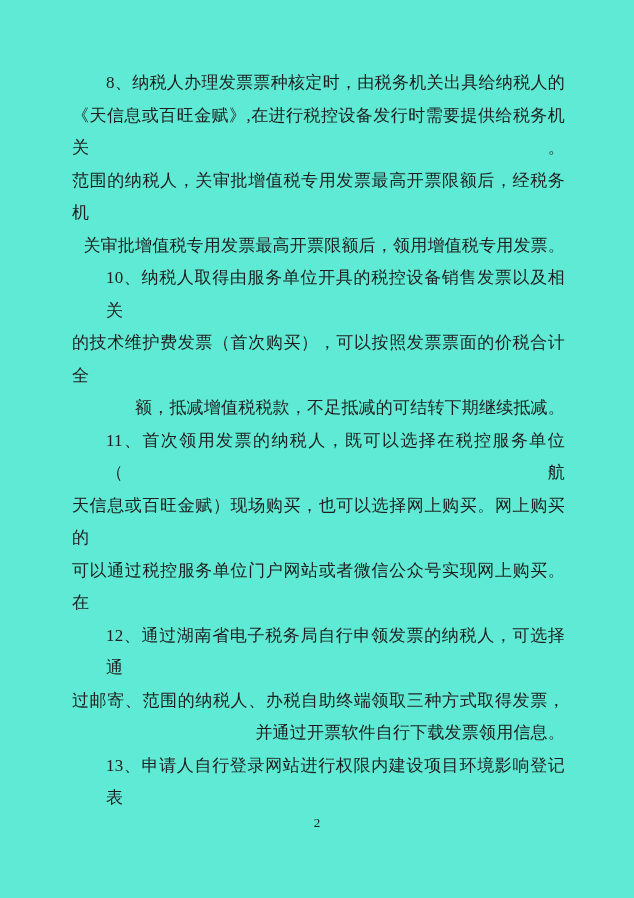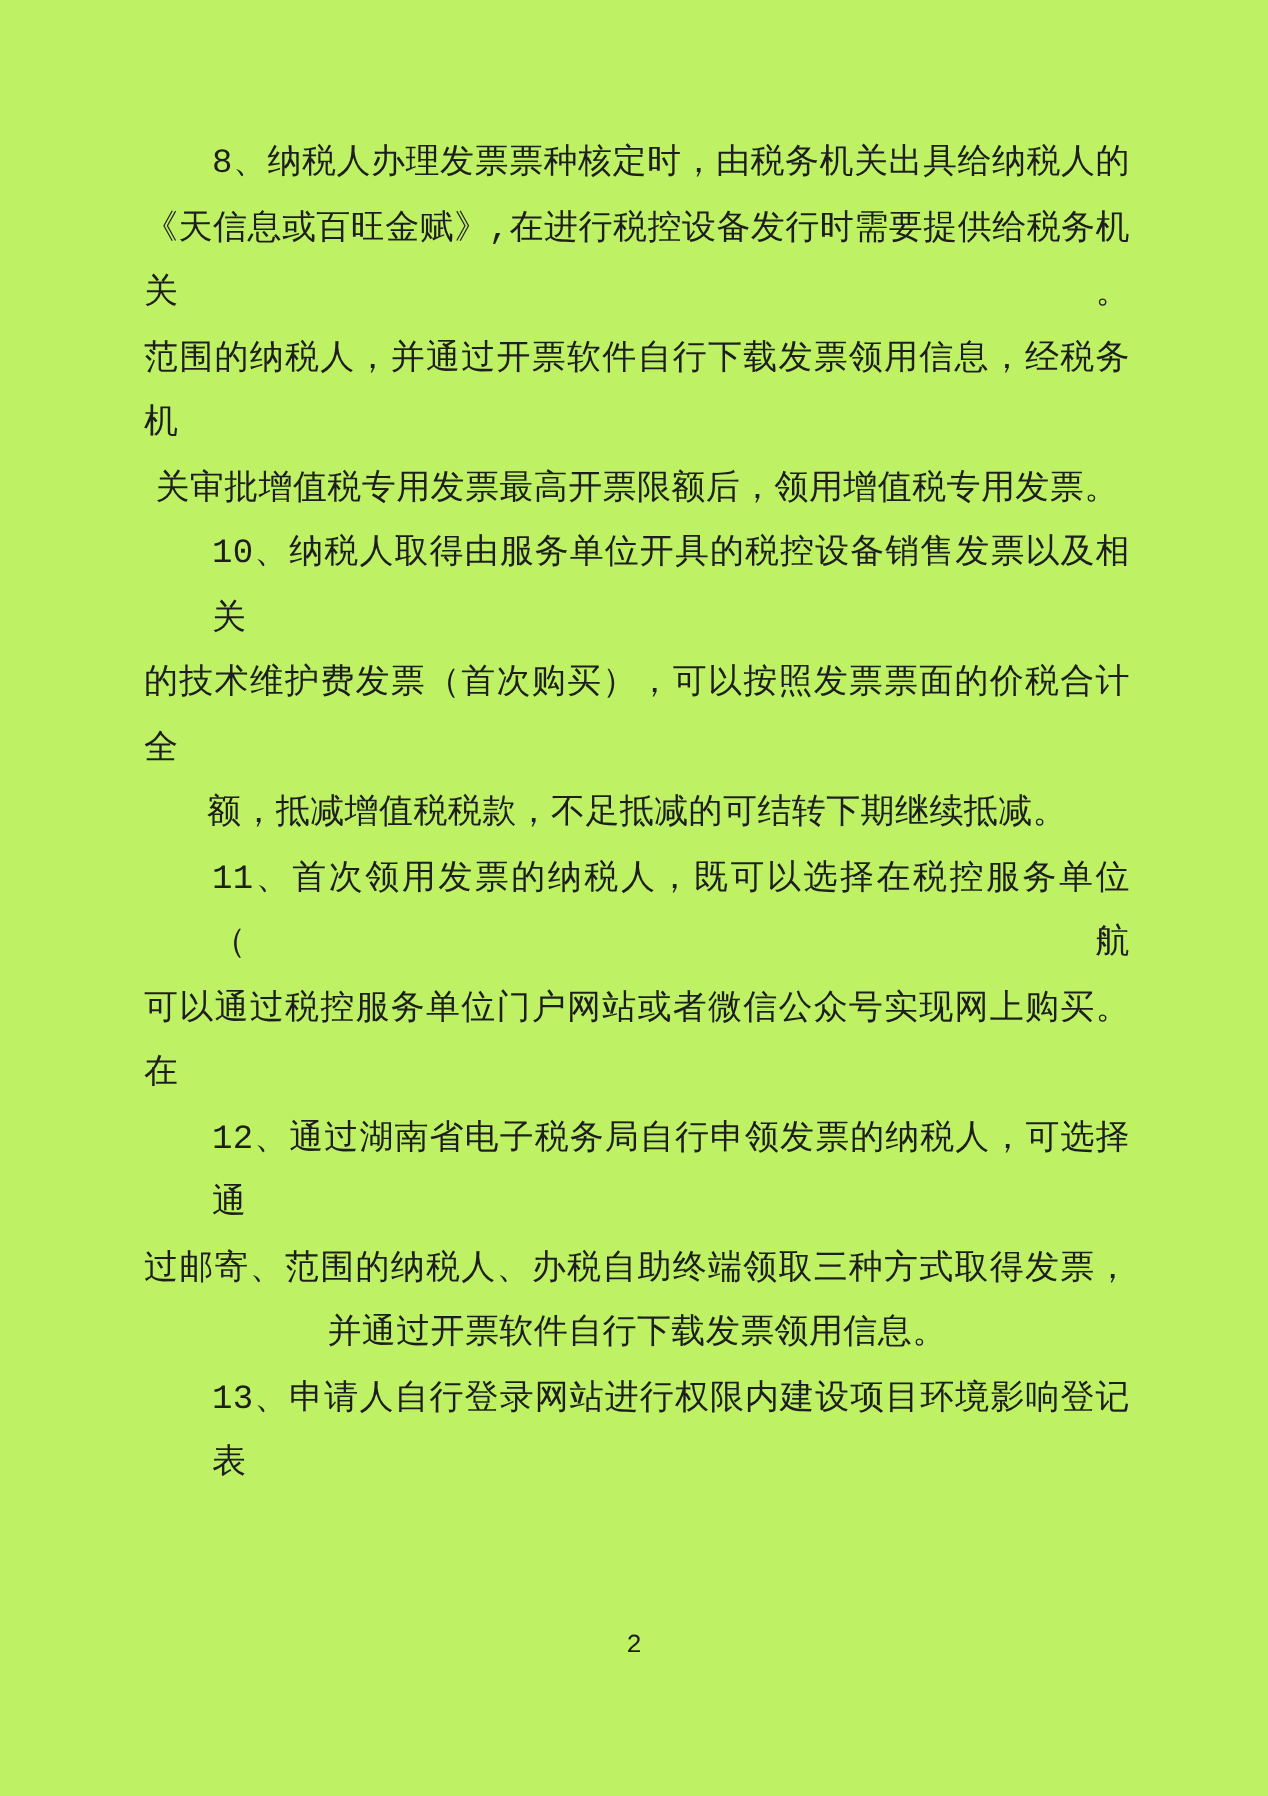--- a/index.html
+++ b/index.html
@@ -4,38 +4,38 @@
 <style>
   html, body {
     margin: 0;
     padding: 0;
     background: #ffffff;
   }
   .page {
     position: relative;
     width: 634px;
     height: 898px;
-    background: #bef264;
+    background: #5eead4;
     overflow: hidden;
-    font-family: Liberation Mono, monospace;
+    font-family: Liberation Serif, serif;
     color: #1e1e1e;
   }
   .doc {
     position: absolute;
     left: 72px;
     top: 67px;
     width: 493px;
     font-size: 17px;
     line-height: 32.5px;
     letter-spacing: 0.2px;
     white-space: normal;
   }
   .line {
     width: 100%;
-    text-align: center;
+    text-align: right;
     overflow: visible;
   }
   
   .ind { padding-left: 34px; box-sizing: border-box; }
   
   .jf {
     text-align: justify;
     text-align-last: justify;
     text-justify: inter-character;
   }
@@ -49,26 +49,27 @@
     color: #1e1e1e;
   }
 </style>
 </head>
 <body>
 
 <div class="page">
   <div class="doc">
     <div class="line ind jf">8、纳税人办理发票票种核定时，由税务机关出具给纳税人的</div>
     <div class="line jf">《天信息或百旺金赋》,在进行税控设备发行时需要提供给税务机关。</div>
-    <div class="line jf">范围的纳税人，并通过开票软件自行下载发票领用信息，经税务机</div>
+    <div class="line jf">范围的纳税人，关审批增值税专用发票最高开票限额后，经税务机</div>
     <div class="line">关审批增值税专用发票最高开票限额后，领用增值税专用发票。</div>
     <div class="line ind jf">10、纳税人取得由服务单位开具的税控设备销售发票以及相关</div>
     <div class="line jf">的技术维护费发票（首次购买），可以按照发票票面的价税合计全</div>
     <div class="line">额，抵减增值税税款，不足抵减的可结转下期继续抵减。</div>
     <div class="line ind jf">11、首次领用发票的纳税人，既可以选择在税控服务单位（航</div>
+    <div class="line jf">天信息或百旺金赋）现场购买，也可以选择网上购买。网上购买的</div>
     <div class="line jf">可以通过税控服务单位门户网站或者微信公众号实现网上购买。在</div>
     <div class="line ind jf">12、通过湖南省电子税务局自行申领发票的纳税人，可选择通</div>
     <div class="line jf">过邮寄、范围的纳税人、办税自助终端领取三种方式取得发票，</div>
     <div class="line">并通过开票软件自行下载发票领用信息。</div>
     <div class="line ind jf">13、申请人自行登录网站进行权限内建设项目环境影响登记表</div>
 
   </div>
   <div class="pagenum">2</div>
 </div>
 

